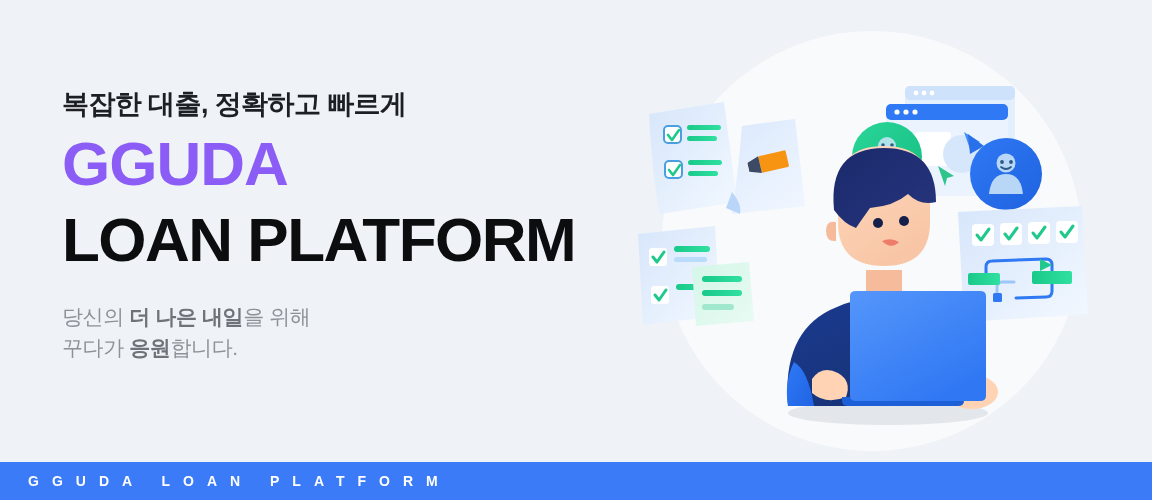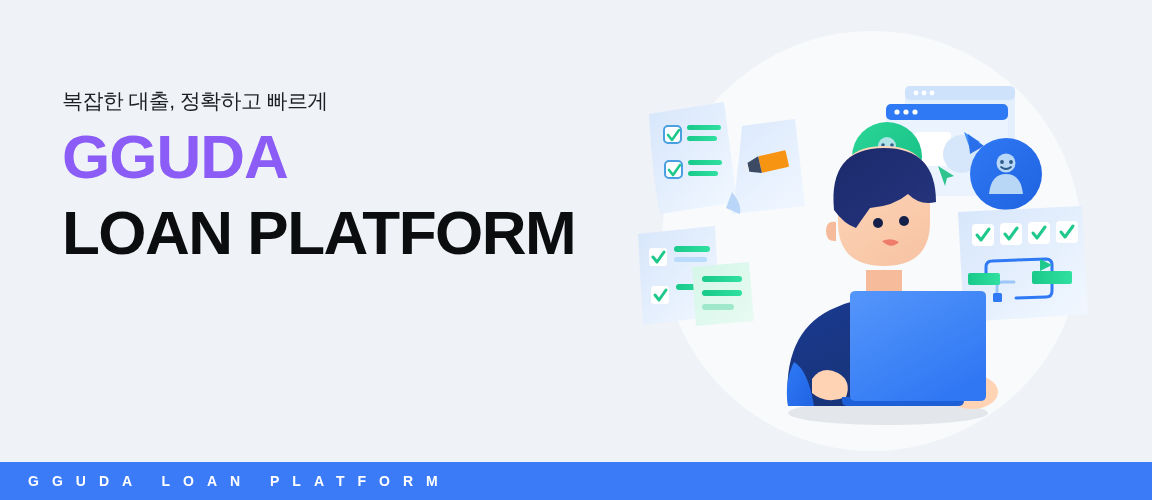--- a/index.html
+++ b/index.html
@@ -13,22 +13,22 @@
 
   
   .hero { position:absolute; inset:0; }
 
   .copy {
     position:absolute;
     left:62px; top:88px;
     width:600px;
   }
   .eyebrow {
-    font-size:21px;
-    font-weight:normal;
+    font-size:27px;
+    font-weight:bold;
     color:#1c1f23;
     letter-spacing:-0.6px;
     line-height:1.22;
     white-space:nowrap;
   }
   .brand {
     margin-top:12px;
     font-size:62px;
     font-weight:bold;
     line-height:1.0;
@@ -82,20 +82,24 @@
 </style>
 </head>
 <body>
 
 <div class="hero">
 
   <div class="copy">
     <div class="eyebrow">복잡한 대출, 정확하고 빠르게</div>
     <div class="brand">GGUDA</div>
     <div class="product">LOAN PLATFORM</div>
+    <div class="tagline">
+      <div><span>당신의 </span><b>더 나은 내일</b><span>을 위해</span></div>
+      <div><span>꾸다가 </span><b>응원</b><span>합니다.</span></div>
+    </div>
   </div>
 
   <div class="art">
     <svg viewBox="0 0 532 446" xmlns="http://www.w3.org/2000/svg">
       <defs>
         <linearGradient id="gCard" x1="0" y1="0" x2="1" y2="1">
           <stop offset="0" stop-color="#d7e6fb"></stop>
             <stop offset="1" stop-color="#f2f8ff"></stop>
         </linearGradient>
         <linearGradient id="gCard2" x1="0" y1="0" x2="0.6" y2="1">

